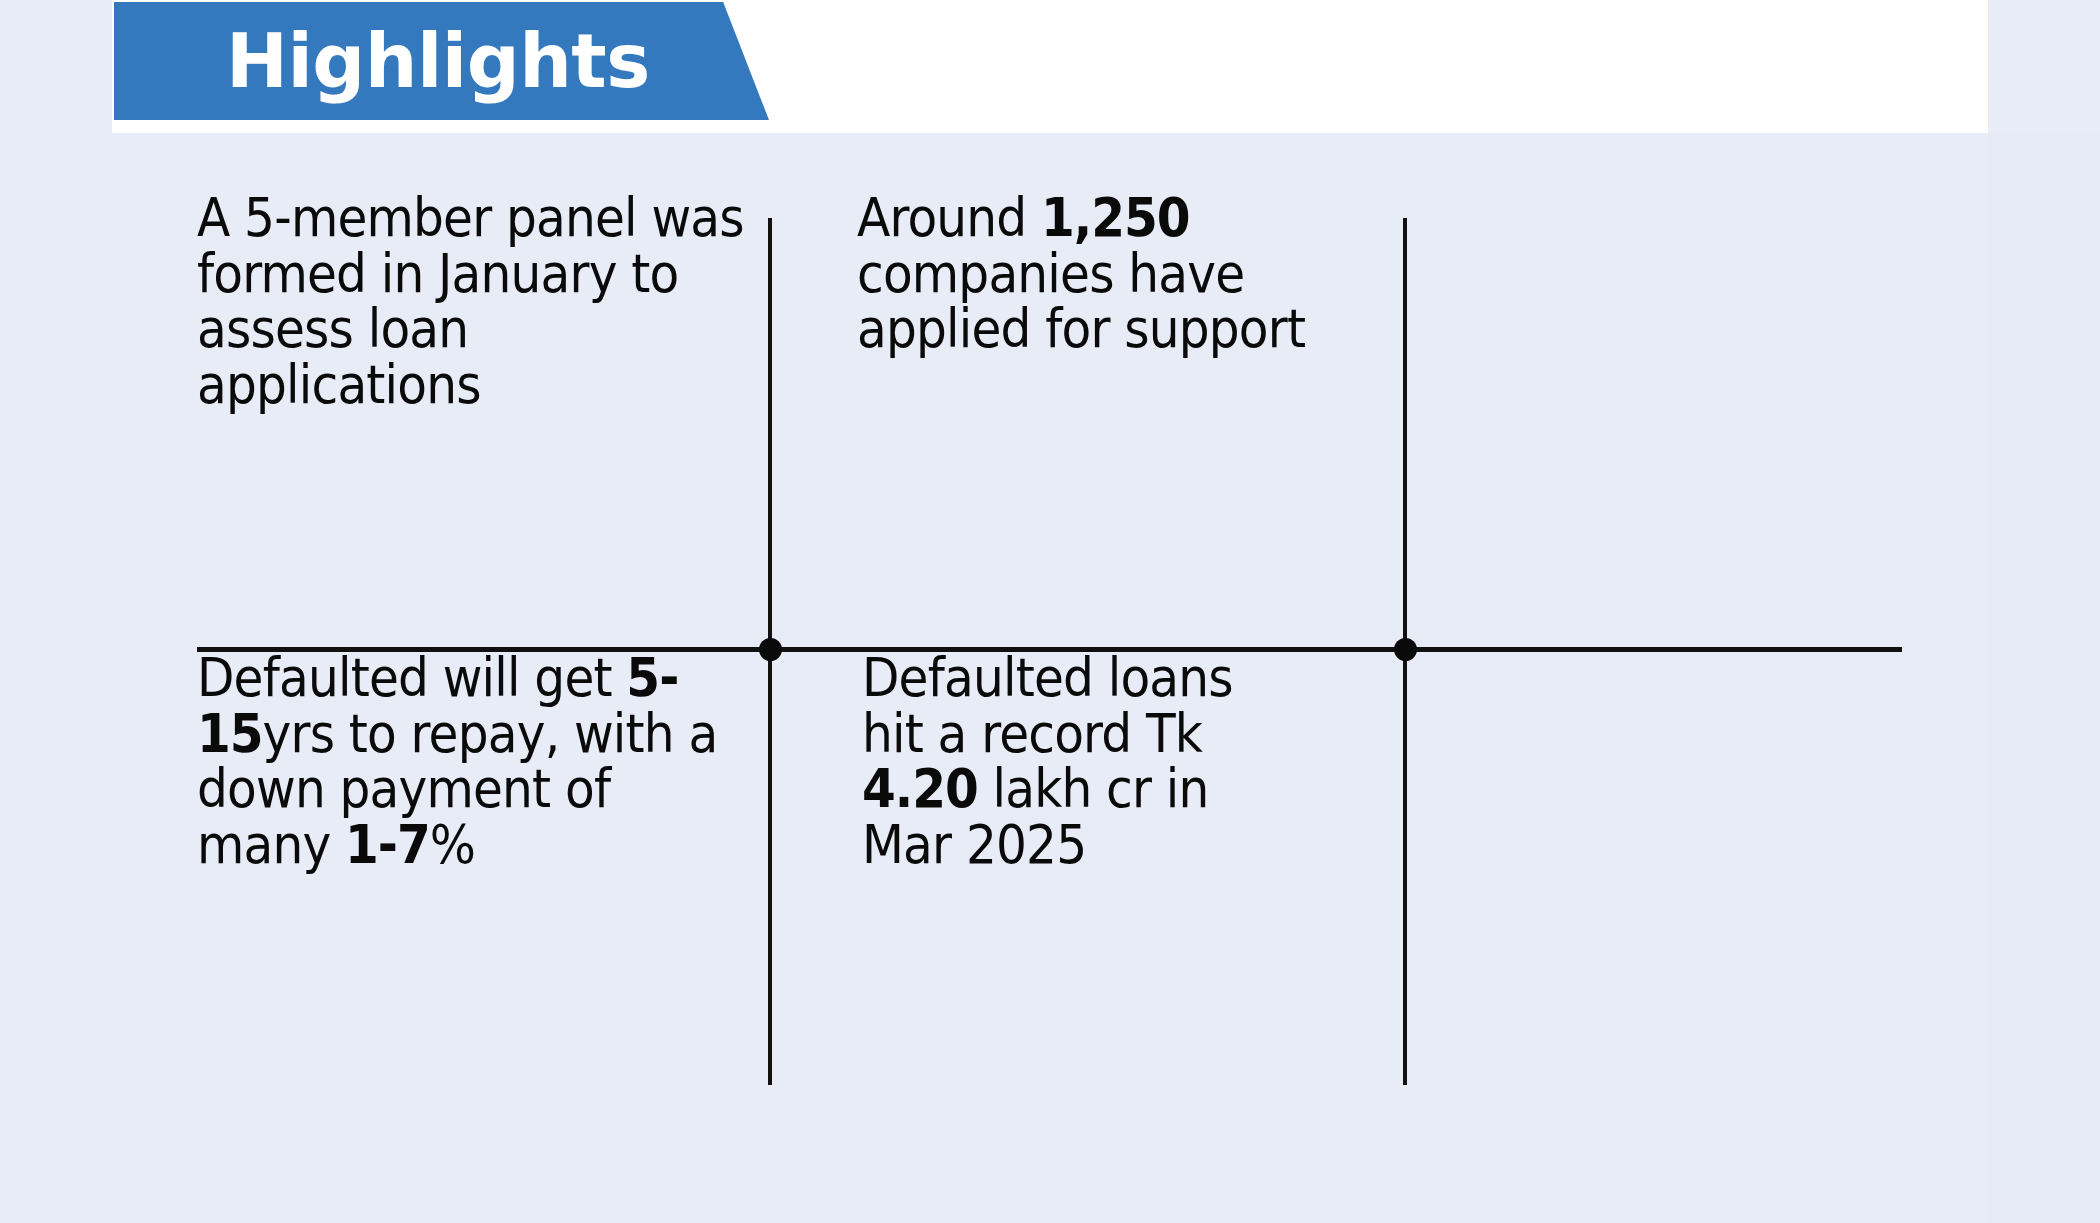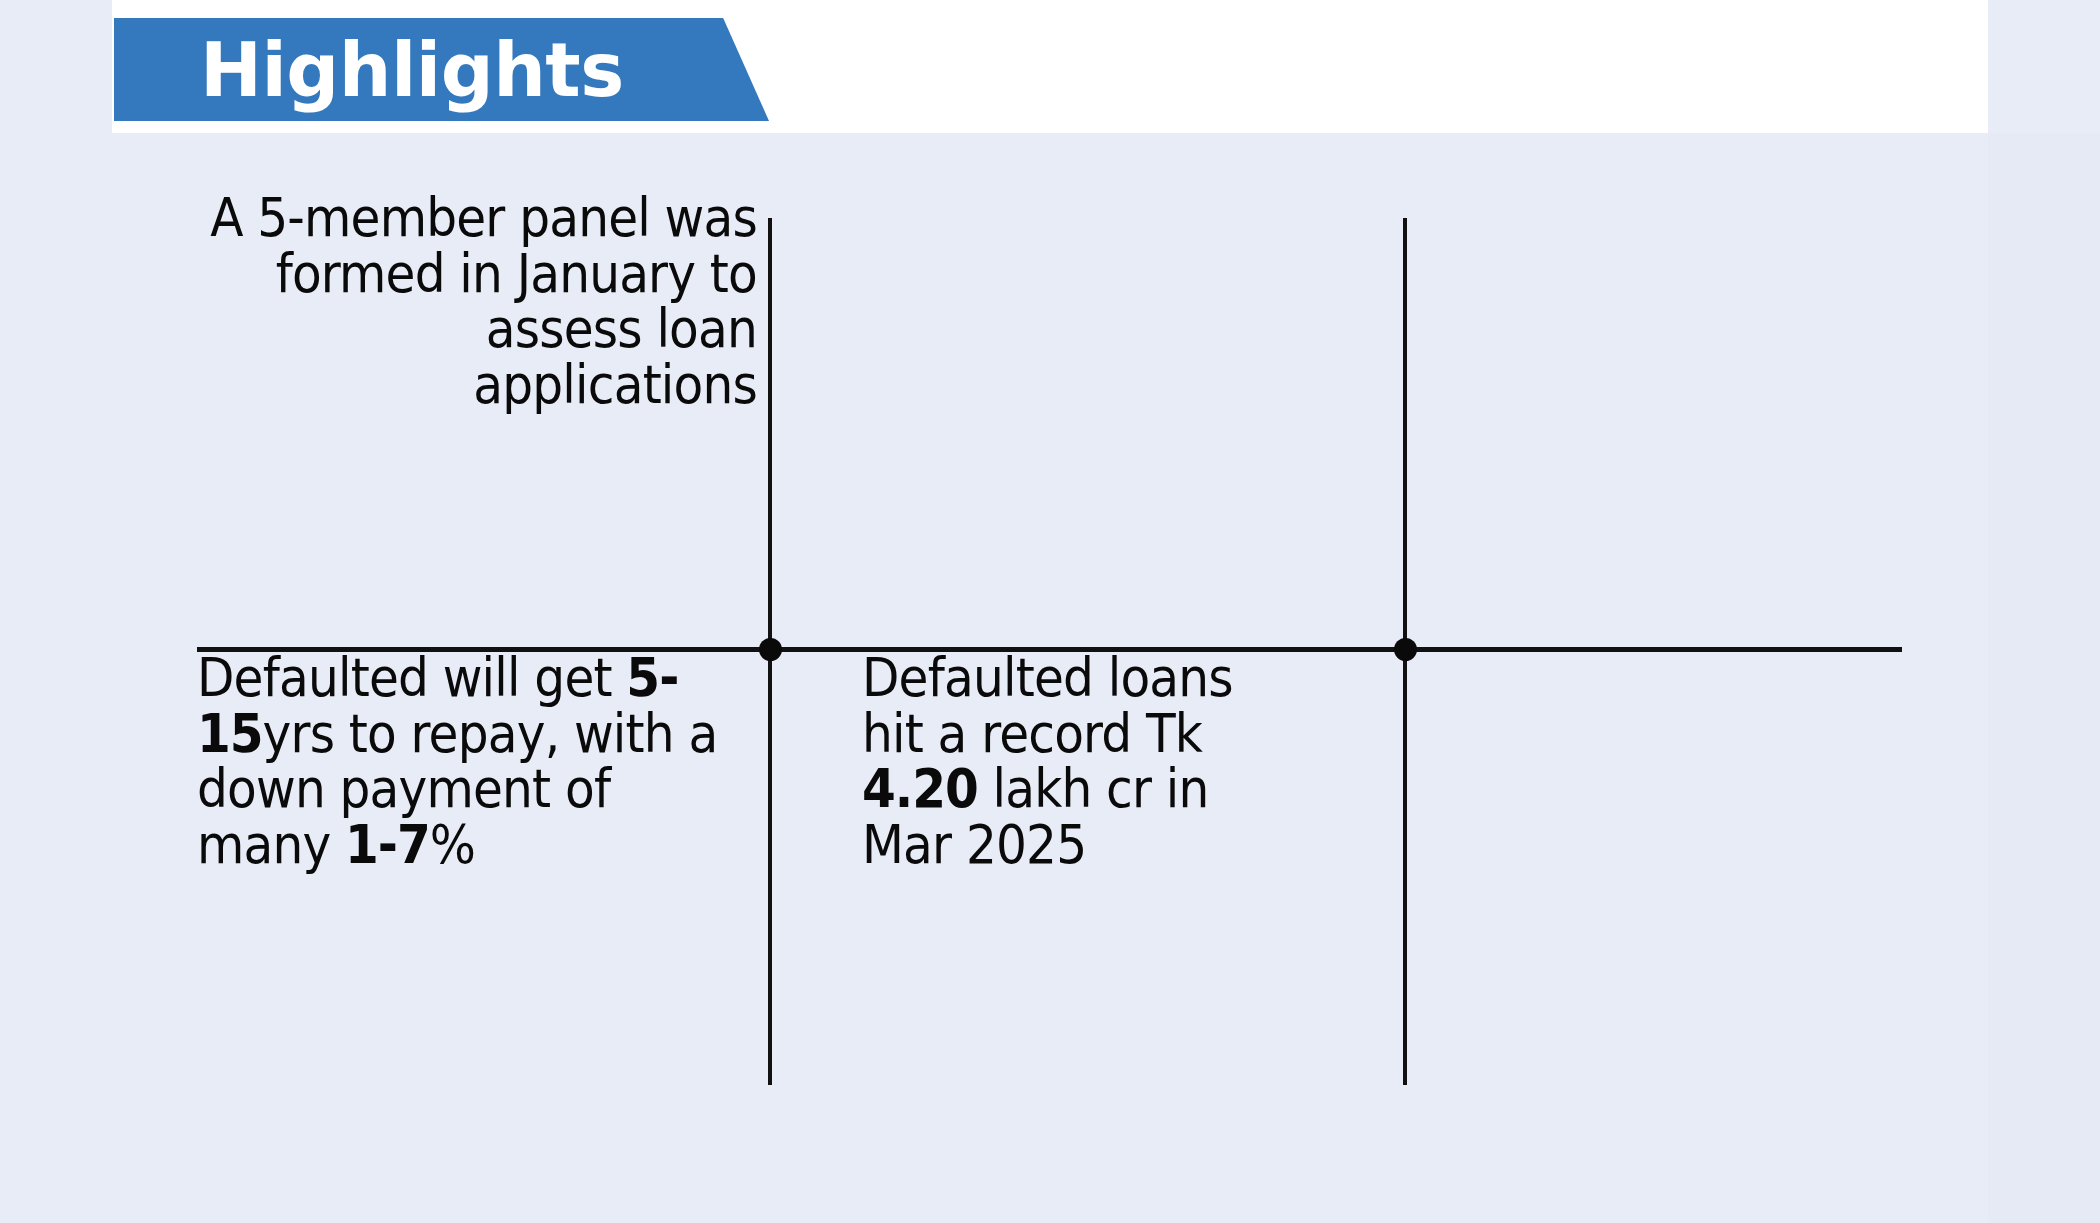--- a/index.html
+++ b/index.html
@@ -22,29 +22,29 @@
     top: 0;
     width: 1876px;
     height: 133px;
     background: #ffffff;
   }
 
   
   .header-banner {
     position: absolute;
     left: 114px;
-    top: 18px;
+    top: 2px;
     width: 655px;
-    height: 103px;
+    height: 118px;
     background: #3479bd;
     clip-path: polygon(0 0, 93.0% 0, 100% 100%, 0 100%);
     display: flex;
     align-items: center;
     box-sizing: border-box;
-    padding-left: 86px;
+    padding-left: 112px;
   }
   .header-title {
     color: #ffffff;
     font-family: "DejaVu Sans", "Liberation Sans", sans-serif;
     font-weight: bold;
     font-size: 74px;
     line-height: 1;
     letter-spacing: -0.5px;
     white-space: nowrap;
   }
@@ -66,21 +66,21 @@
     top: 190px;
     width: 1705px;
     height: 900px;
   }
   .grid-row {
     position: absolute;
     left: 0;
     width: 100%;
     display: flex;
   }
-  .row-top  { top: 0px; text-align: right; }
+  .row-top  { top: 0px; }
   .row-bottom { top: 460px; }
 
   .cell {
     box-sizing: border-box;
   }
   .cell-c1 { width: 600px; padding-right: 40px; }
   .cell-c2 { width: 635px; padding-left: 60px; padding-right: 40px; }
   .cell-c3 { width: 470px; padding-left: 65px; }
 
   .cell-text {
@@ -138,20 +138,23 @@
 </div>
 
 <div class="bg-seam"></div>
 
 <div class="grid">
 
   <div class="grid-row row-top">
     <div class="cell cell-c1">
       <p class="cell-text"><span>A 5-member panel was formed in January to assess loan applications</span></p>
     </div>
+    <div class="cell cell-c2">
+      <p class="cell-text"><span>Around </span><b>1,250</b><span> companies have applied for support</span></p>
+    </div>
   </div>
 
   <div class="grid-row row-bottom">
     <div class="cell cell-c1">
       <p class="cell-text"><span>Defaulted will get </span><b>5-15</b><span>yrs to repay, with a down payment of many </span><b>1-7</b><span>%</span></p>
     </div>
     <div class="cell cell-c3">
       <p class="cell-text"><span>Defaulted loans hit a record Tk </span><b>4.20</b><span> lakh cr in Mar 2025</span></p>
     </div>
   </div>

